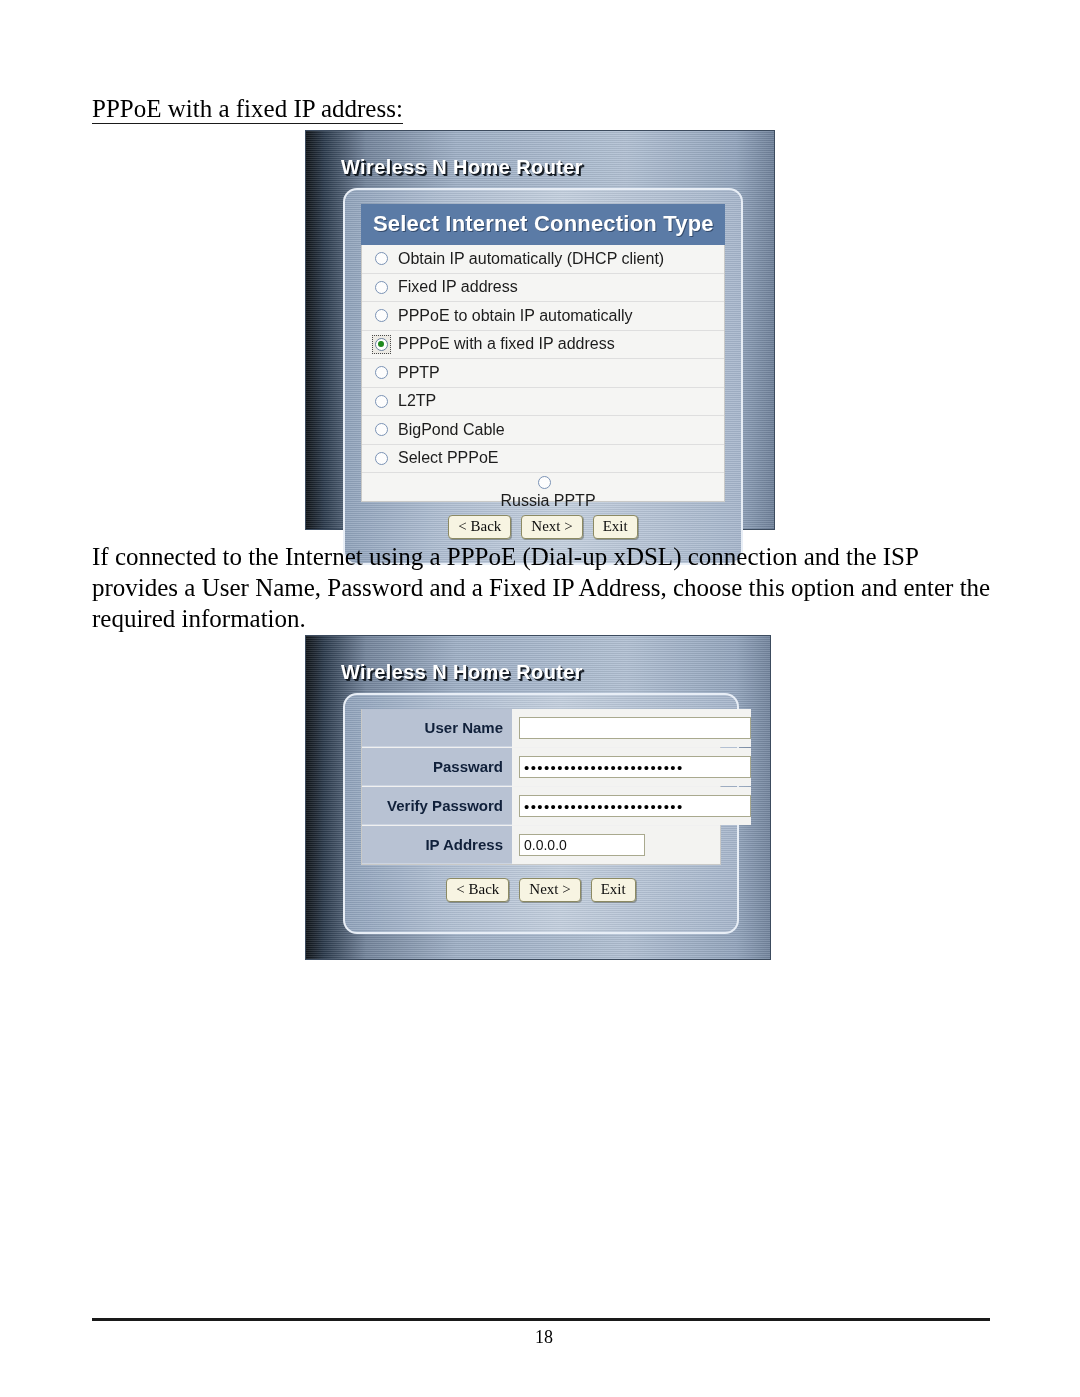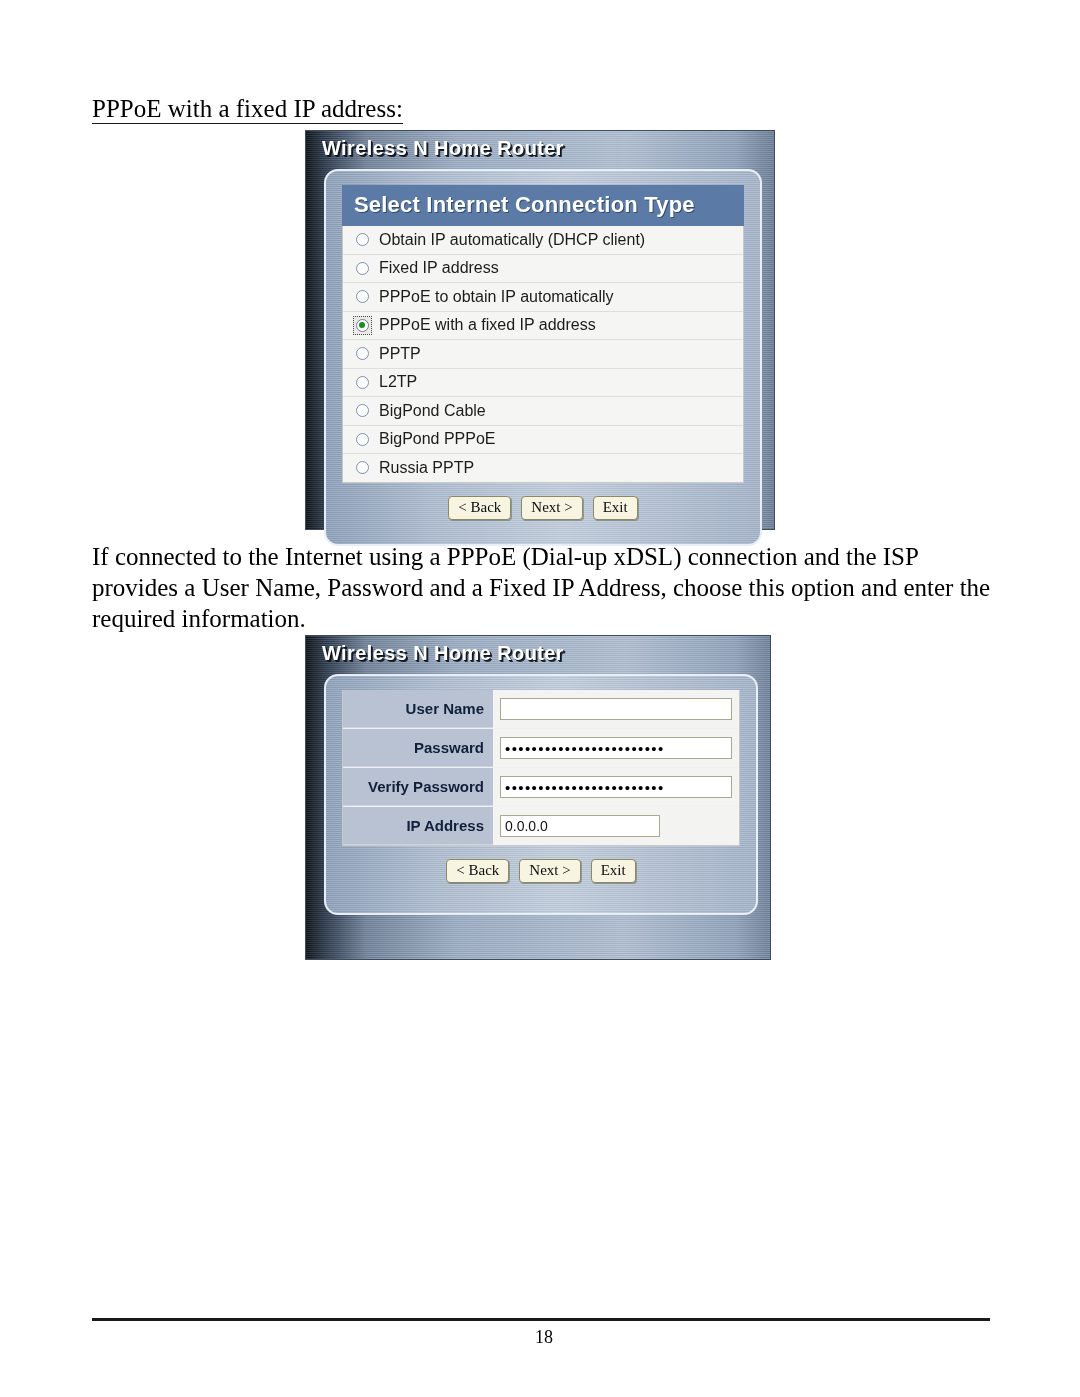--- a/index.html
+++ b/index.html
@@ -75,21 +75,21 @@
     background:
       repeating-linear-gradient(
         to bottom,
         rgba(255,255,255,0.10) 0px,
         rgba(255,255,255,0.10) 1px,
         rgba(0,0,0,0.07) 1px,
         rgba(0,0,0,0.07) 2px
       ),
       linear-gradient(to right, #101418 0px, #2b3a4c 18px, #74859c 60px, #9fb0c6 150px, #b2c1d4 320px, #93a5bd 430px, #6e8099 470px);
     border: 1px solid #3c4b5e;
-    padding: 0;
+    padding: 19px;
   }
 
   .rs-titlebar {
     position: relative;
     height: 34px;
     padding-left: 16px;
     display: flex;
     align-items: center;
   }
   .rs-title {
@@ -139,21 +139,21 @@
     border-bottom: 1px solid #c9c9c7;
   }
   .rs-radio-row {
     display: flex;
     align-items: center;
     height: 27.5px;
     padding-left: 10px;
     border-bottom: 1px solid #dedede;
     background: #f5f5f3;
   }
-  .rs-radio-row:last-child { border-bottom: none; }
+  .rs-radio-row:last-child { border-bottom: none; flex-direction: column; }
 
   .rs-radio-box {
     width: 19px;
     height: 19px;
     margin-right: 7px;
     display: flex;
     align-items: center;
     justify-content: center;
     flex: 0 0 auto;
     box-sizing: border-box;
@@ -233,21 +233,21 @@
     font-family: "Liberation Sans", sans-serif;
     font-size: 14px;
     color: #111111;
     padding: 0 4px;
     display: flex;
     align-items: center;
     overflow: hidden;
     white-space: nowrap;
   }
   .rs-input.wide { width: 232px; }
-  .rs-input.narrow { width: 160px; }
+  .rs-input.narrow { width: 126px; }
   .rs-input.dots {
     font-size: 15px;
     letter-spacing: 1.4px;
     line-height: 1;
     color: #000000;
   }
 
   
   .rs-buttonbar {
     display: flex;
@@ -338,21 +338,21 @@
           <span class="rs-radio-box">
               <span class="rs-radio-dot"></span>
             </span>
           <span class="rs-radio-label">BigPond Cable</span>
         </div>
 
         <div class="rs-radio-row">
           <span class="rs-radio-box">
               <span class="rs-radio-dot"></span>
             </span>
-          <span class="rs-radio-label">BigPond PPPoE</span>
+          <span class="rs-radio-label">Select PPPoE</span>
         </div>
 
         <div class="rs-radio-row">
           <span class="rs-radio-box">
               <span class="rs-radio-dot"></span>
             </span>
           <span class="rs-radio-label">Russia PPTP</span>
         </div>
 
       </div>

